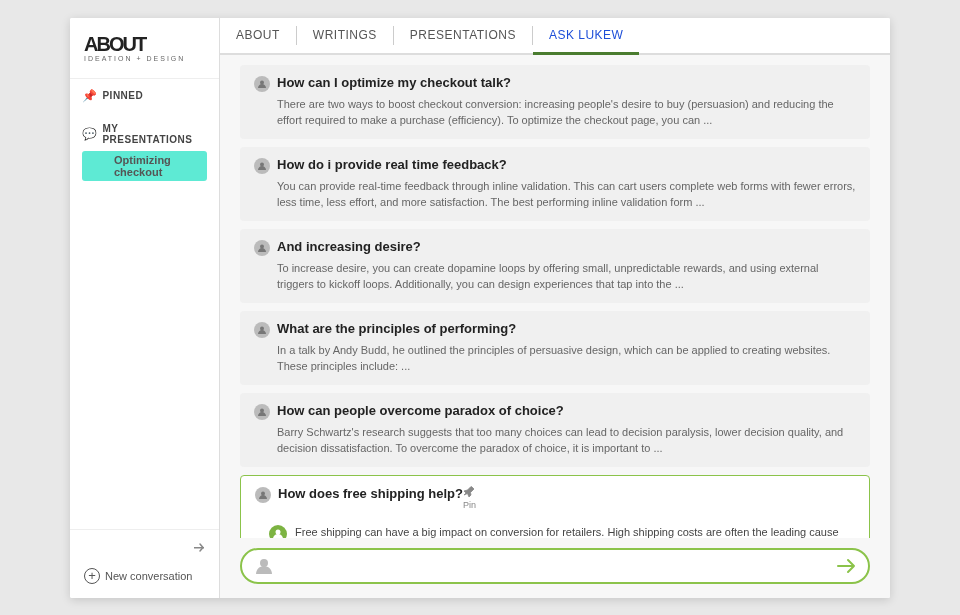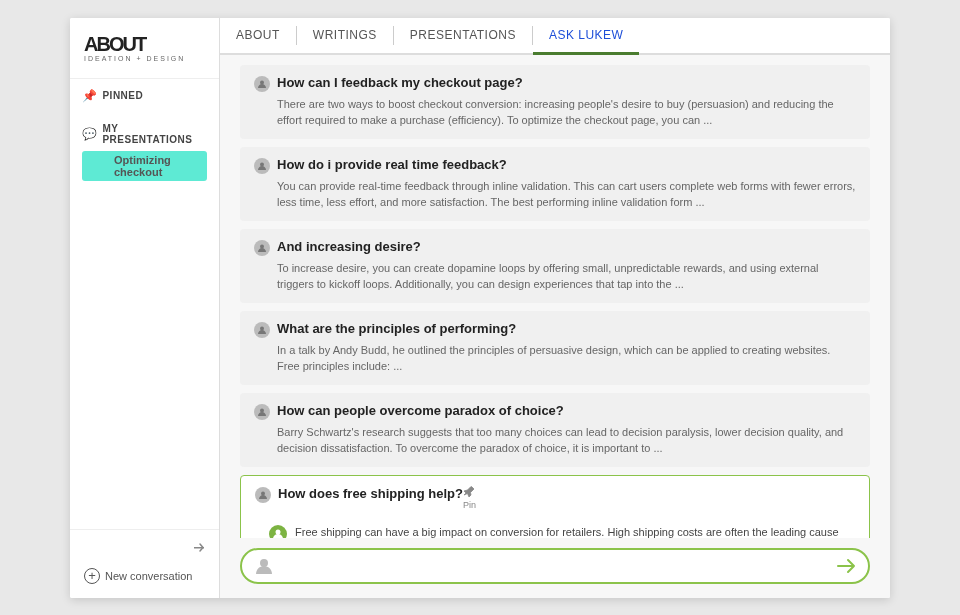--- a/index.html
+++ b/index.html
@@ -352,21 +352,21 @@
     <div class="conversations-area">
 
       <div class="conversation-card">
         <div class="conversation-question">
           <div class="user-avatar-sm">
             <svg viewBox="0 0 10 10" fill="#777">
                 <circle cx="5" cy="3.5" r="2"></circle>
                 <path d="M1 9c0-2.2 1.8-4 4-4s4 1.8 4 4" fill="#777"></path>
               </svg>
           </div>
-          <span class="question-text">How can I feedback my checkout page?</span>
+          <span class="question-text">How can I optimize my checkout talk?</span>
         </div>
         <div class="answer-preview">There are two ways to boost checkout conversion: increasing people's desire to buy (persuasion) and reducing the effort required to make a purchase (efficiency). To optimize the checkout page, you can ...</div>
       </div>
 
       <div class="conversation-card">
         <div class="conversation-question">
           <div class="user-avatar-sm">
             <svg viewBox="0 0 10 10" fill="#777">
                 <circle cx="5" cy="3.5" r="2"></circle>
                 <path d="M1 9c0-2.2 1.8-4 4-4s4 1.8 4 4" fill="#777"></path>
@@ -393,21 +393,21 @@
       <div class="conversation-card">
         <div class="conversation-question">
           <div class="user-avatar-sm">
             <svg viewBox="0 0 10 10" fill="#777">
                 <circle cx="5" cy="3.5" r="2"></circle>
                 <path d="M1 9c0-2.2 1.8-4 4-4s4 1.8 4 4" fill="#777"></path>
               </svg>
           </div>
           <span class="question-text">What are the principles of performing?</span>
         </div>
-        <div class="answer-preview">In a talk by Andy Budd, he outlined the principles of persuasive design, which can be applied to creating websites. Free principles include: ...</div>
+        <div class="answer-preview">In a talk by Andy Budd, he outlined the principles of persuasive design, which can be applied to creating websites. These principles include: ...</div>
       </div>
 
       <div class="conversation-card">
         <div class="conversation-question">
           <div class="user-avatar-sm">
             <svg viewBox="0 0 10 10" fill="#777">
                 <circle cx="5" cy="3.5" r="2"></circle>
                 <path d="M1 9c0-2.2 1.8-4 4-4s4 1.8 4 4" fill="#777"></path>
               </svg>
           </div>

